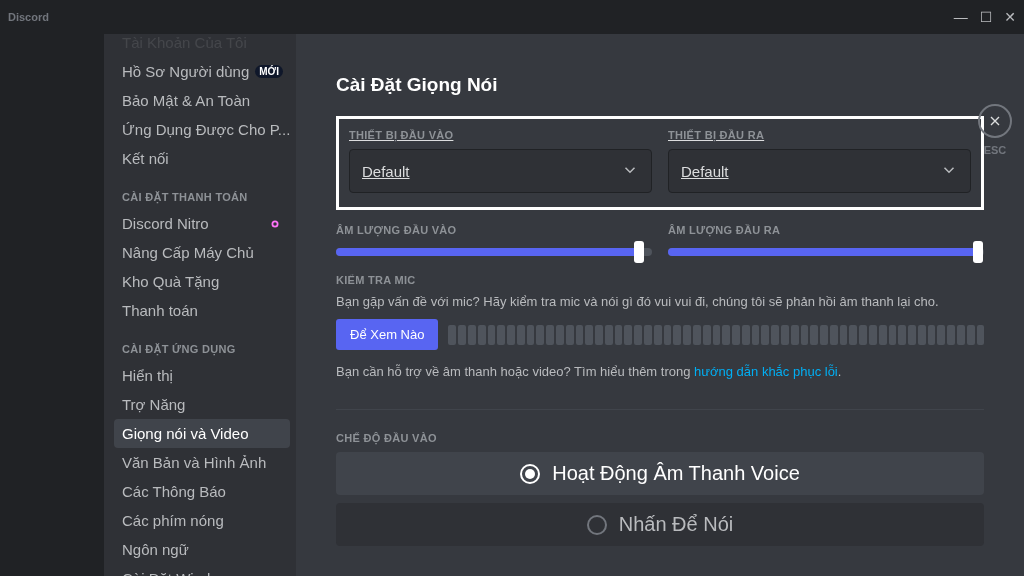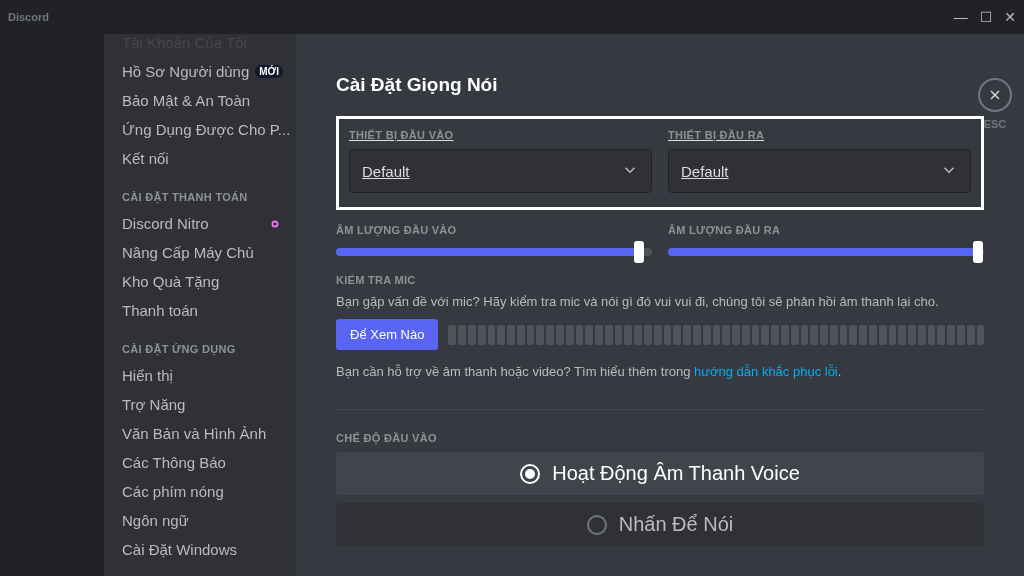--- a/index.html
+++ b/index.html
@@ -15,21 +15,21 @@
 .side-header { color: #8e9297; font-size: 11px; font-weight: 700; letter-spacing: 0.3px; padding: 18px 8px 6px; text-transform: uppercase; }
 .side-item { color: #b9bbbe; font-size: 15px; padding: 6px 8px; border-radius: 4px; cursor: pointer; display: flex; align-items: center; gap: 6px; white-space: nowrap; overflow: hidden; text-overflow: ellipsis; }
 .side-item.active { background: #40444b; color: #fff; }
 .badge-new { background: #0f172a; color: #fff; font-size: 10px; font-weight: 700; padding: 1px 4px; border-radius: 8px; }
 .nitro-icon { width: 14px; height: 14px; }
 .content { flex: 1; background: #36393f; padding: 0 40px 20px 40px; overflow-y: auto; position: relative; }
 .content::-webkit-scrollbar { width: 8px; }
 .content::-webkit-scrollbar-thumb { background: #202225; border-radius: 4px; }
 .content::-webkit-scrollbar-track { background: #2e3338; }
 .page-title { color: #fff; font-size: 19px; font-weight: 600; padding: 40px 0 20px; }
-.esc-btn { position: absolute; right: 12px; top: 44px; display: flex; flex-direction: column; align-items: center; gap: 6px; cursor: pointer; }
+.esc-btn { position: absolute; right: 12px; top: 70px; display: flex; flex-direction: column; align-items: center; gap: 6px; cursor: pointer; }
 .esc-circle { width: 34px; height: 34px; border: 2px solid #72767d; border-radius: 50%; display: flex; align-items: center; justify-content: center; color: #dcddde; }
 .esc-text { color: #72767d; font-size: 11px; font-weight: 600; }
 .section-label { color: #8e9297; font-size: 11px; font-weight: 700; letter-spacing: 0.3px; text-transform: uppercase; margin-bottom: 8px; }
 .device-row { display: flex; gap: 16px; border: 3px solid #fff; padding: 10px 10px 14px; margin-bottom: 14px; }
 .device-col { flex: 1; text-decoration: underline; }
 .select { background: #2f3136; border: 1px solid #202225; border-radius: 4px; height: 44px; display: flex; align-items: center; justify-content: space-between; padding: 0 12px; cursor: pointer; color: #dcddde; font-size: 15px; }
 .chev { color: #b9bbbe; }
 .vol-row { display: flex; gap: 16px; margin-bottom: 18px; }
 .vol-col { flex: 1; }
 .slider { position: relative; height: 8px; background: #4f545c; border-radius: 4px; margin-top: 12px; }
@@ -102,20 +102,23 @@
         <span>Thanh toán</span>
       </div>
 
     <div class="side-header">CÀI ĐẶT ỨNG DỤNG</div>
     <div class="side-item">
         <span>Hiển thị</span>
       </div>
     <div class="side-item">
         <span>Trợ Năng</span>
       </div>
+    <div class="side-item active">
+        <span>Giọng nói và Video</span>
+      </div>
     <div class="side-item">
         <span>Văn Bản và Hình Ảnh</span>
       </div>
     <div class="side-item">
         <span>Các Thông Báo</span>
       </div>
     <div class="side-item">
         <span>Các phím nóng</span>
       </div>
     <div class="side-item">

